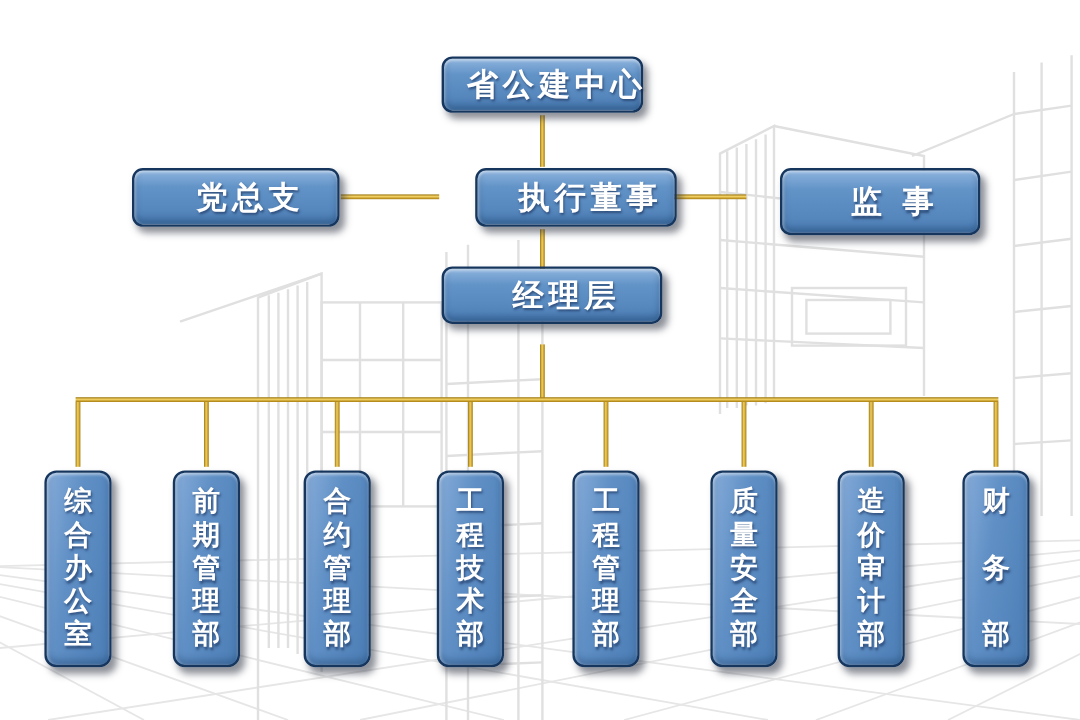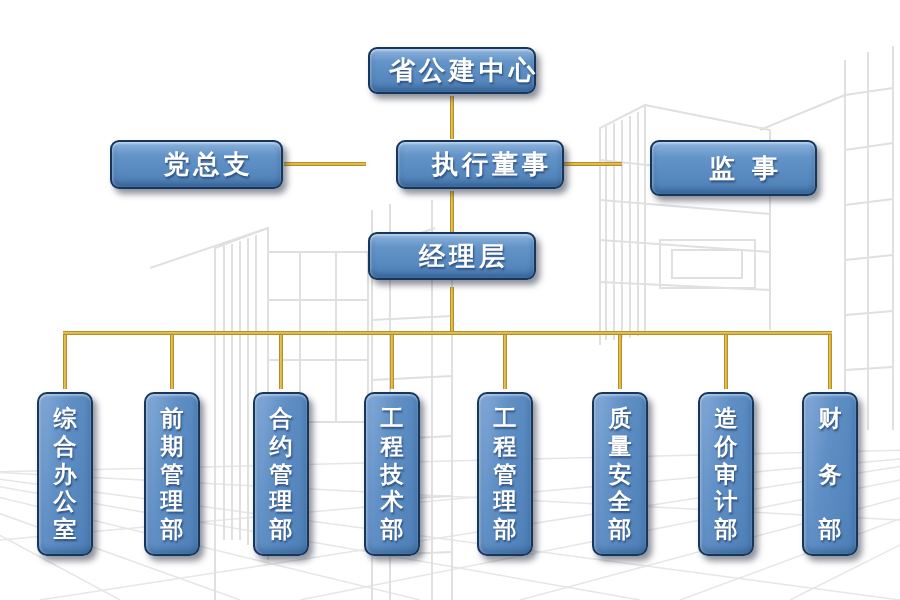--- a/index.html
+++ b/index.html
@@ -117,21 +117,21 @@
   <div class="node" style="left:110px;top:140px;width:173px;height:49px;">
     <span class="node-label">党总支</span>
   </div>
   <div class="node" style="left:368px;top:140px;width:168px;height:49px;margin-left:28px;">
     <span class="node-label">执行董事</span>
   </div>
   <div class="node" style="left:624px;top:140px;width:167px;height:56px;margin-left:26px;">
     <span class="node-label">监 事</span>
   </div>
 
-  <div class="node" style="left:368px;top:232px;width:168px;height:48px;">
+  <div class="node" style="left:368px;top:222px;width:184px;height:48px;">
     <span class="node-label">经理层</span>
   </div>
 
   <div class="vnode" style="left:37px;top:392px;">
     <div class="vnode-label">
         <span>综</span>
         <span>合</span>
         <span>办</span>
         <span>公</span>
         <span>室</span>

